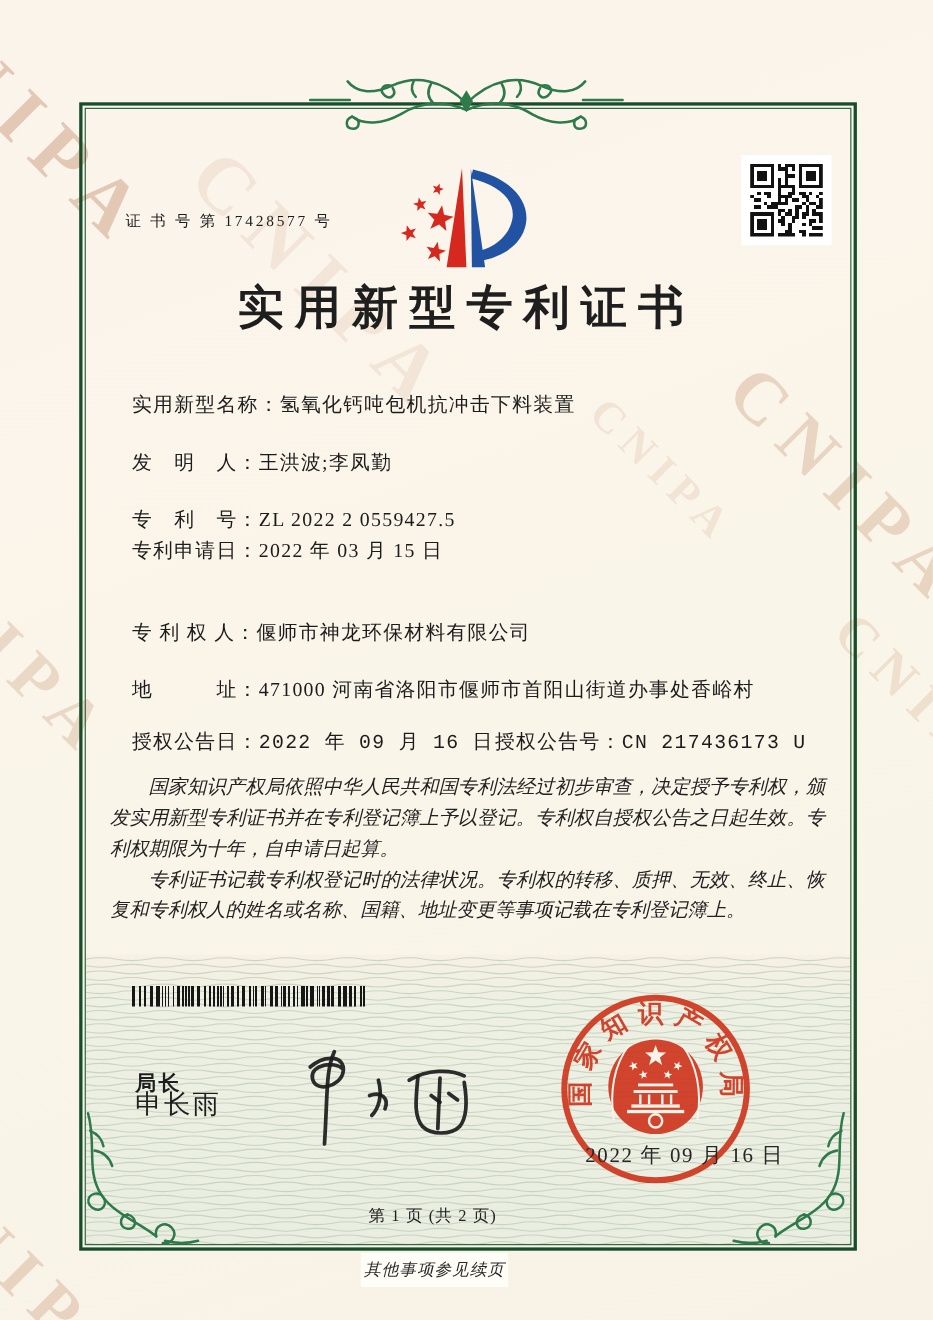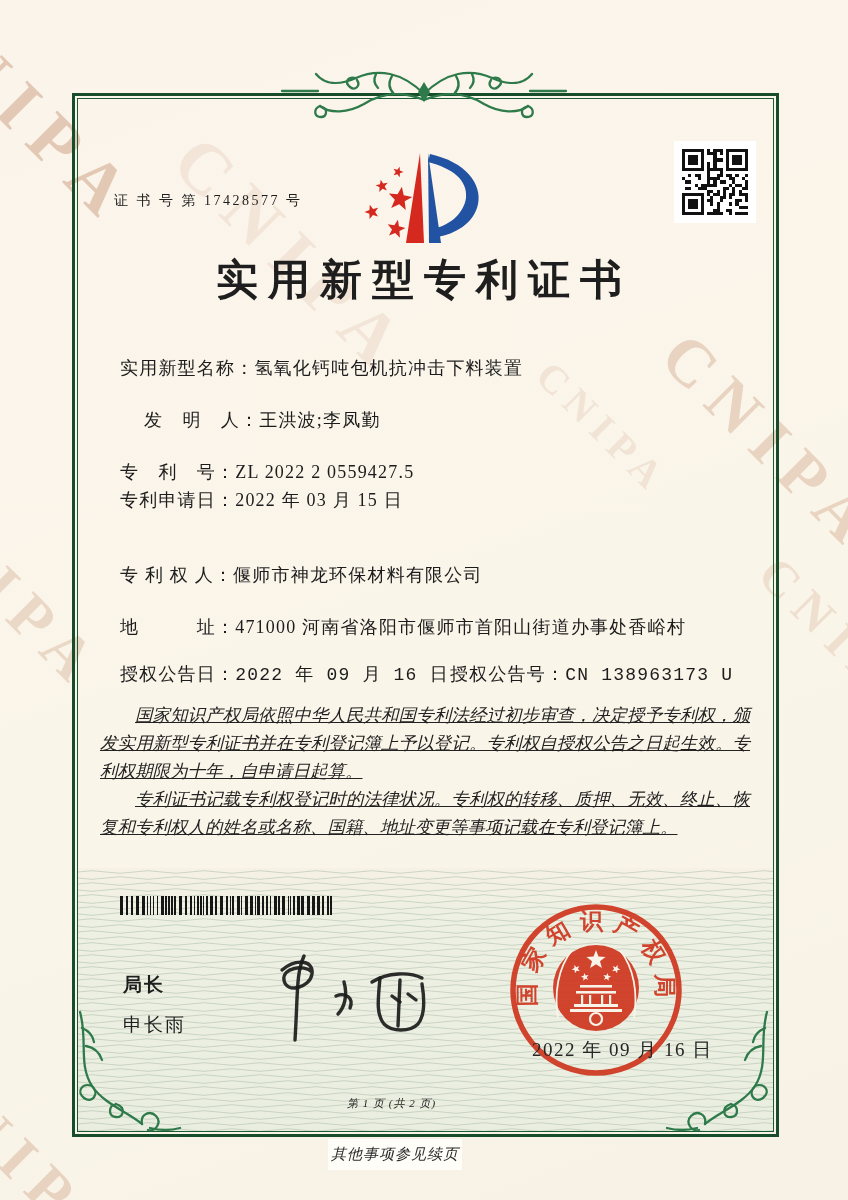--- a/index.html
+++ b/index.html
@@ -27,38 +27,38 @@
   .abs{position:absolute;z-index:4;}
 
   #cert-no{left:114px;top:146px;font-size:14px;letter-spacing:2.5px;margin-top:46px;}
   #title{left:0;right:0;top:252px;text-align:center;font-size:42px;font-weight:bold;
          letter-spacing:10px;}
 
   .row{left:120px;font-size:18px;letter-spacing:1.2px;white-space:nowrap;color:#1c1c1c;}
   .row .pair2{position:absolute;left:330px;top:0;}
 
   #paras{left:100px;top:701px;width:650px;font-size:17.5px;line-height:28px;
-         text-align:justify;color:#222;font-style:italic;text-decoration:underline;}
+         text-align:justify;color:#222;font-style:italic;}
   #paras p{margin:0;text-indent:2em;}
 
   #qr-box{left:674px;top:141px;width:82px;height:82px;background:#ffffff;}
   #qr{position:absolute;left:8px;top:8px;}
 
   #barcode{left:120px;top:896px;}
 
   #director-role{left:123px;top:972px;font-size:19px;letter-spacing:2px;font-weight:bold;}
-  #director-name{left:123px;top:1012px;font-size:19px;letter-spacing:2px;}
+  #director-name{left:123px;top:988px;font-size:24px;letter-spacing:2px;}
   #sig{left:252px;top:948px;}
   #sig path{fill:none;stroke:#1b1b1b;stroke-width:3.4;stroke-linecap:round;stroke-linejoin:round;opacity:.92;}
 
   #seal{left:506px;top:898px;}
   #seal-org{font-size:23px;font-weight:bold;letter-spacing:9px;fill:#cf3820;}
   #seal-date{left:532px;top:1037px;font-size:19px;letter-spacing:1.5px;color:#262626;z-index:5;}
 
-  #page-info{left:347px;top:1096px;font-size:11px;letter-spacing:1px;color:#222;font-style:italic;}
+  #page-info{left:335px;top:1096px;font-size:15px;letter-spacing:1px;color:#222;}
   #cont-box{left:328px;top:1139px;width:134px;height:31px;background:#fffdf8;display:flex;
             align-items:center;justify-content:center;font-size:15px;letter-spacing:1px;
             color:#2a2a2a;font-style:italic;z-index:4;}
 </style>
 </head>
 <body>
 
 <div id="page">
 
   <div class="wm" style="left:-58px;top:-30px;font-size:72px;opacity:.40;">CNIPA</div>
@@ -306,39 +306,39 @@
         <rect x="3.1" y="46.5" width="15.5" height="15.5" fill="#fff"></rect>
         <rect x="6.2" y="49.6" width="9.3" height="9.3" fill="#111"></rect>
       </svg>
   </div>
 
   <div class="abs" id="title">实用新型专利证书</div>
 
   <div class="abs row" style="top:356px;">
     <span>实用新型名称：</span><span>氢氧化钙吨包机抗冲击下料装置</span>
   </div>
-  <div class="abs row" style="top:408px;margin-left:24px;">
+  <div class="abs row" style="top:408px;">
     <span>发　明　人：</span><span>王洪波;李凤勤</span>
   </div>
   <div class="abs row" style="top:460px;">
     <span>专　利　号：</span><span>ZL 2022 2 0559427.5</span>
   </div>
   <div class="abs row" style="top:488px;">
     <span>专利申请日：</span><span>2022 年 03 月 15 日</span>
   </div>
   <div class="abs row" style="top:563px;">
     <span>专 利 权 人：</span><span>偃师市神龙环保材料有限公司</span>
   </div>
   <div class="abs row" style="top:615px;">
     <span>地　　　址：</span><span>471000 河南省洛阳市偃师市首阳山街道办事处香峪村</span>
   </div>
   <div class="abs row" style="top:662px;font-family:Liberation Mono, monospace;">
     <span>授权公告日：</span><span>2022 年 09 月 16 日</span>
     <span class="pair2">
-      <span>授权公告号：</span><span>CN 138963173 U</span>
+      <span>授权公告号：</span><span>CN 217436173 U</span>
     </span>
   </div>
 
   <div class="abs" id="paras">
     <p>国家知识产权局依照中华人民共和国专利法经过初步审查，决定授予专利权，颁发实用新型专利证书并在专利登记簿上予以登记。专利权自授权公告之日起生效。专利权期限为十年，自申请日起算。</p>
     <p>专利证书记载专利权登记时的法律状况。专利权的转移、质押、无效、终止、恢复和专利权人的姓名或名称、国籍、地址变更等事项记载在专利登记簿上。</p>
   </div>
 
   <svg class="abs" id="barcode" width="216" height="19" viewBox="0 0 216 19" shape-rendering="crispEdges">
       <rect x="0" y="0" width="3" height="19" fill="#161616"></rect>

